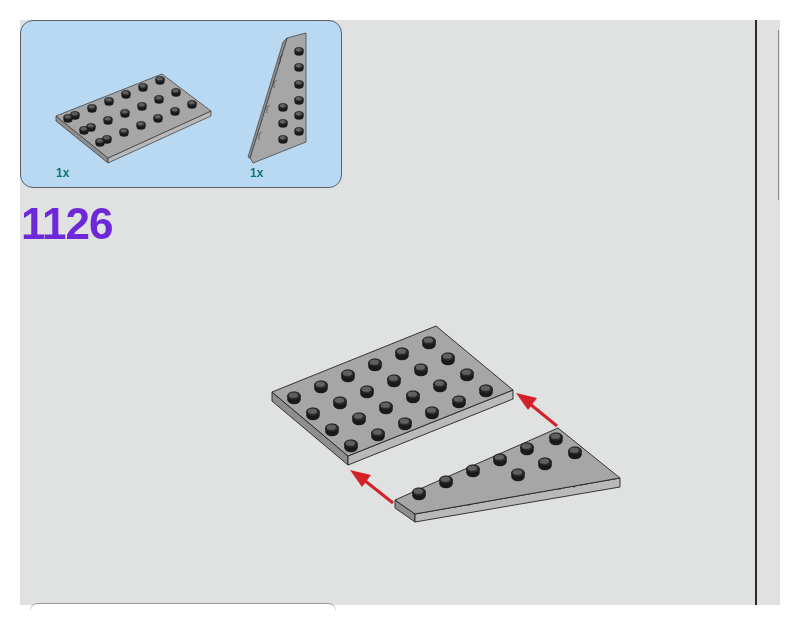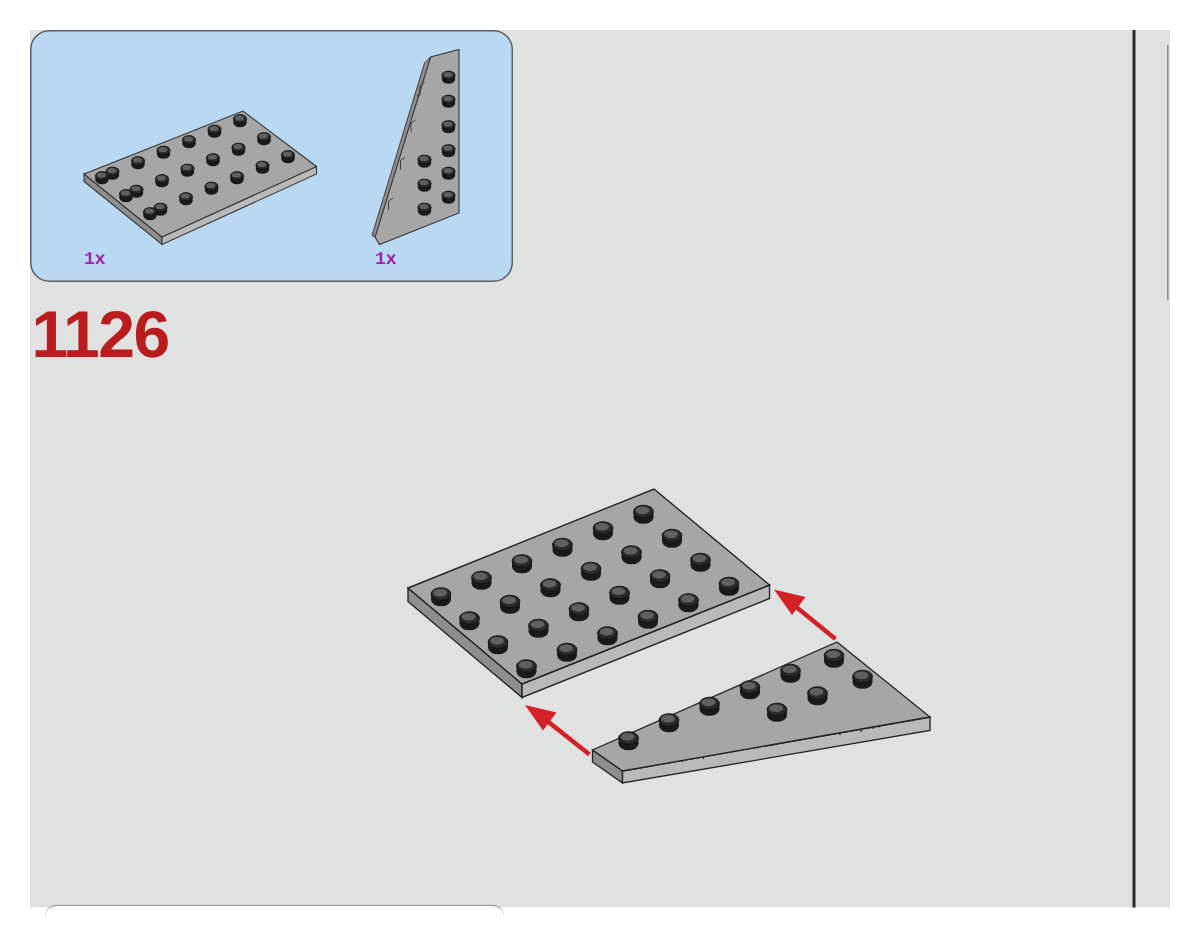--- a/index.html
+++ b/index.html
@@ -5,22 +5,22 @@
     html, body { margin:0; padding:0; }
     body { width:800px; height:626px; background:#ffffff; position:relative; overflow:hidden;
            font-family:"Liberation Sans", sans-serif; }
     .page { position:absolute; left:20px; top:20px; width:760px; height:585px; background:#e0e1e1; }
     .divider { position:absolute; left:755px; top:20px; width:2px; height:585px; background:#2a2a2a; }
     .edge-line { position:absolute; left:778px; top:30px; width:1px; height:170px; background:#8a8a8a; }
     .callout { position:absolute; left:20px; top:20px; width:322px; height:168px; background:#b9d9f2;
                border:1.5px solid #5a5f66; border-radius:13px; box-sizing:border-box; }
     .callout-next { position:absolute; left:30px; top:603px; width:306px; height:30px; background:#ffffff;
                     border-top:1.5px solid #9a9a9a; border-radius:8px 8px 0 0; }
-    .qty { position:absolute; font-weight:bold; font-size:12px; color:#a21caf;font-family:Liberation Mono, monospace; }
-    .step-num { position:absolute; left:21px; top:202px; font-size:44px; font-weight:bold; color:#b91c1c;
+    .qty { position:absolute; font-weight:bold; font-size:12px; color:#0f766e; }
+    .step-num { position:absolute; left:21px; top:202px; font-size:44px; font-weight:bold; color:#6d28d9;
                 letter-spacing:-1px; line-height:1; }
     svg { position:absolute; left:0; top:0; }
   </style>
 </head>
 <body>
 
 <div class="page"></div>
 <div class="divider"></div>
 <div class="edge-line"></div>
 

